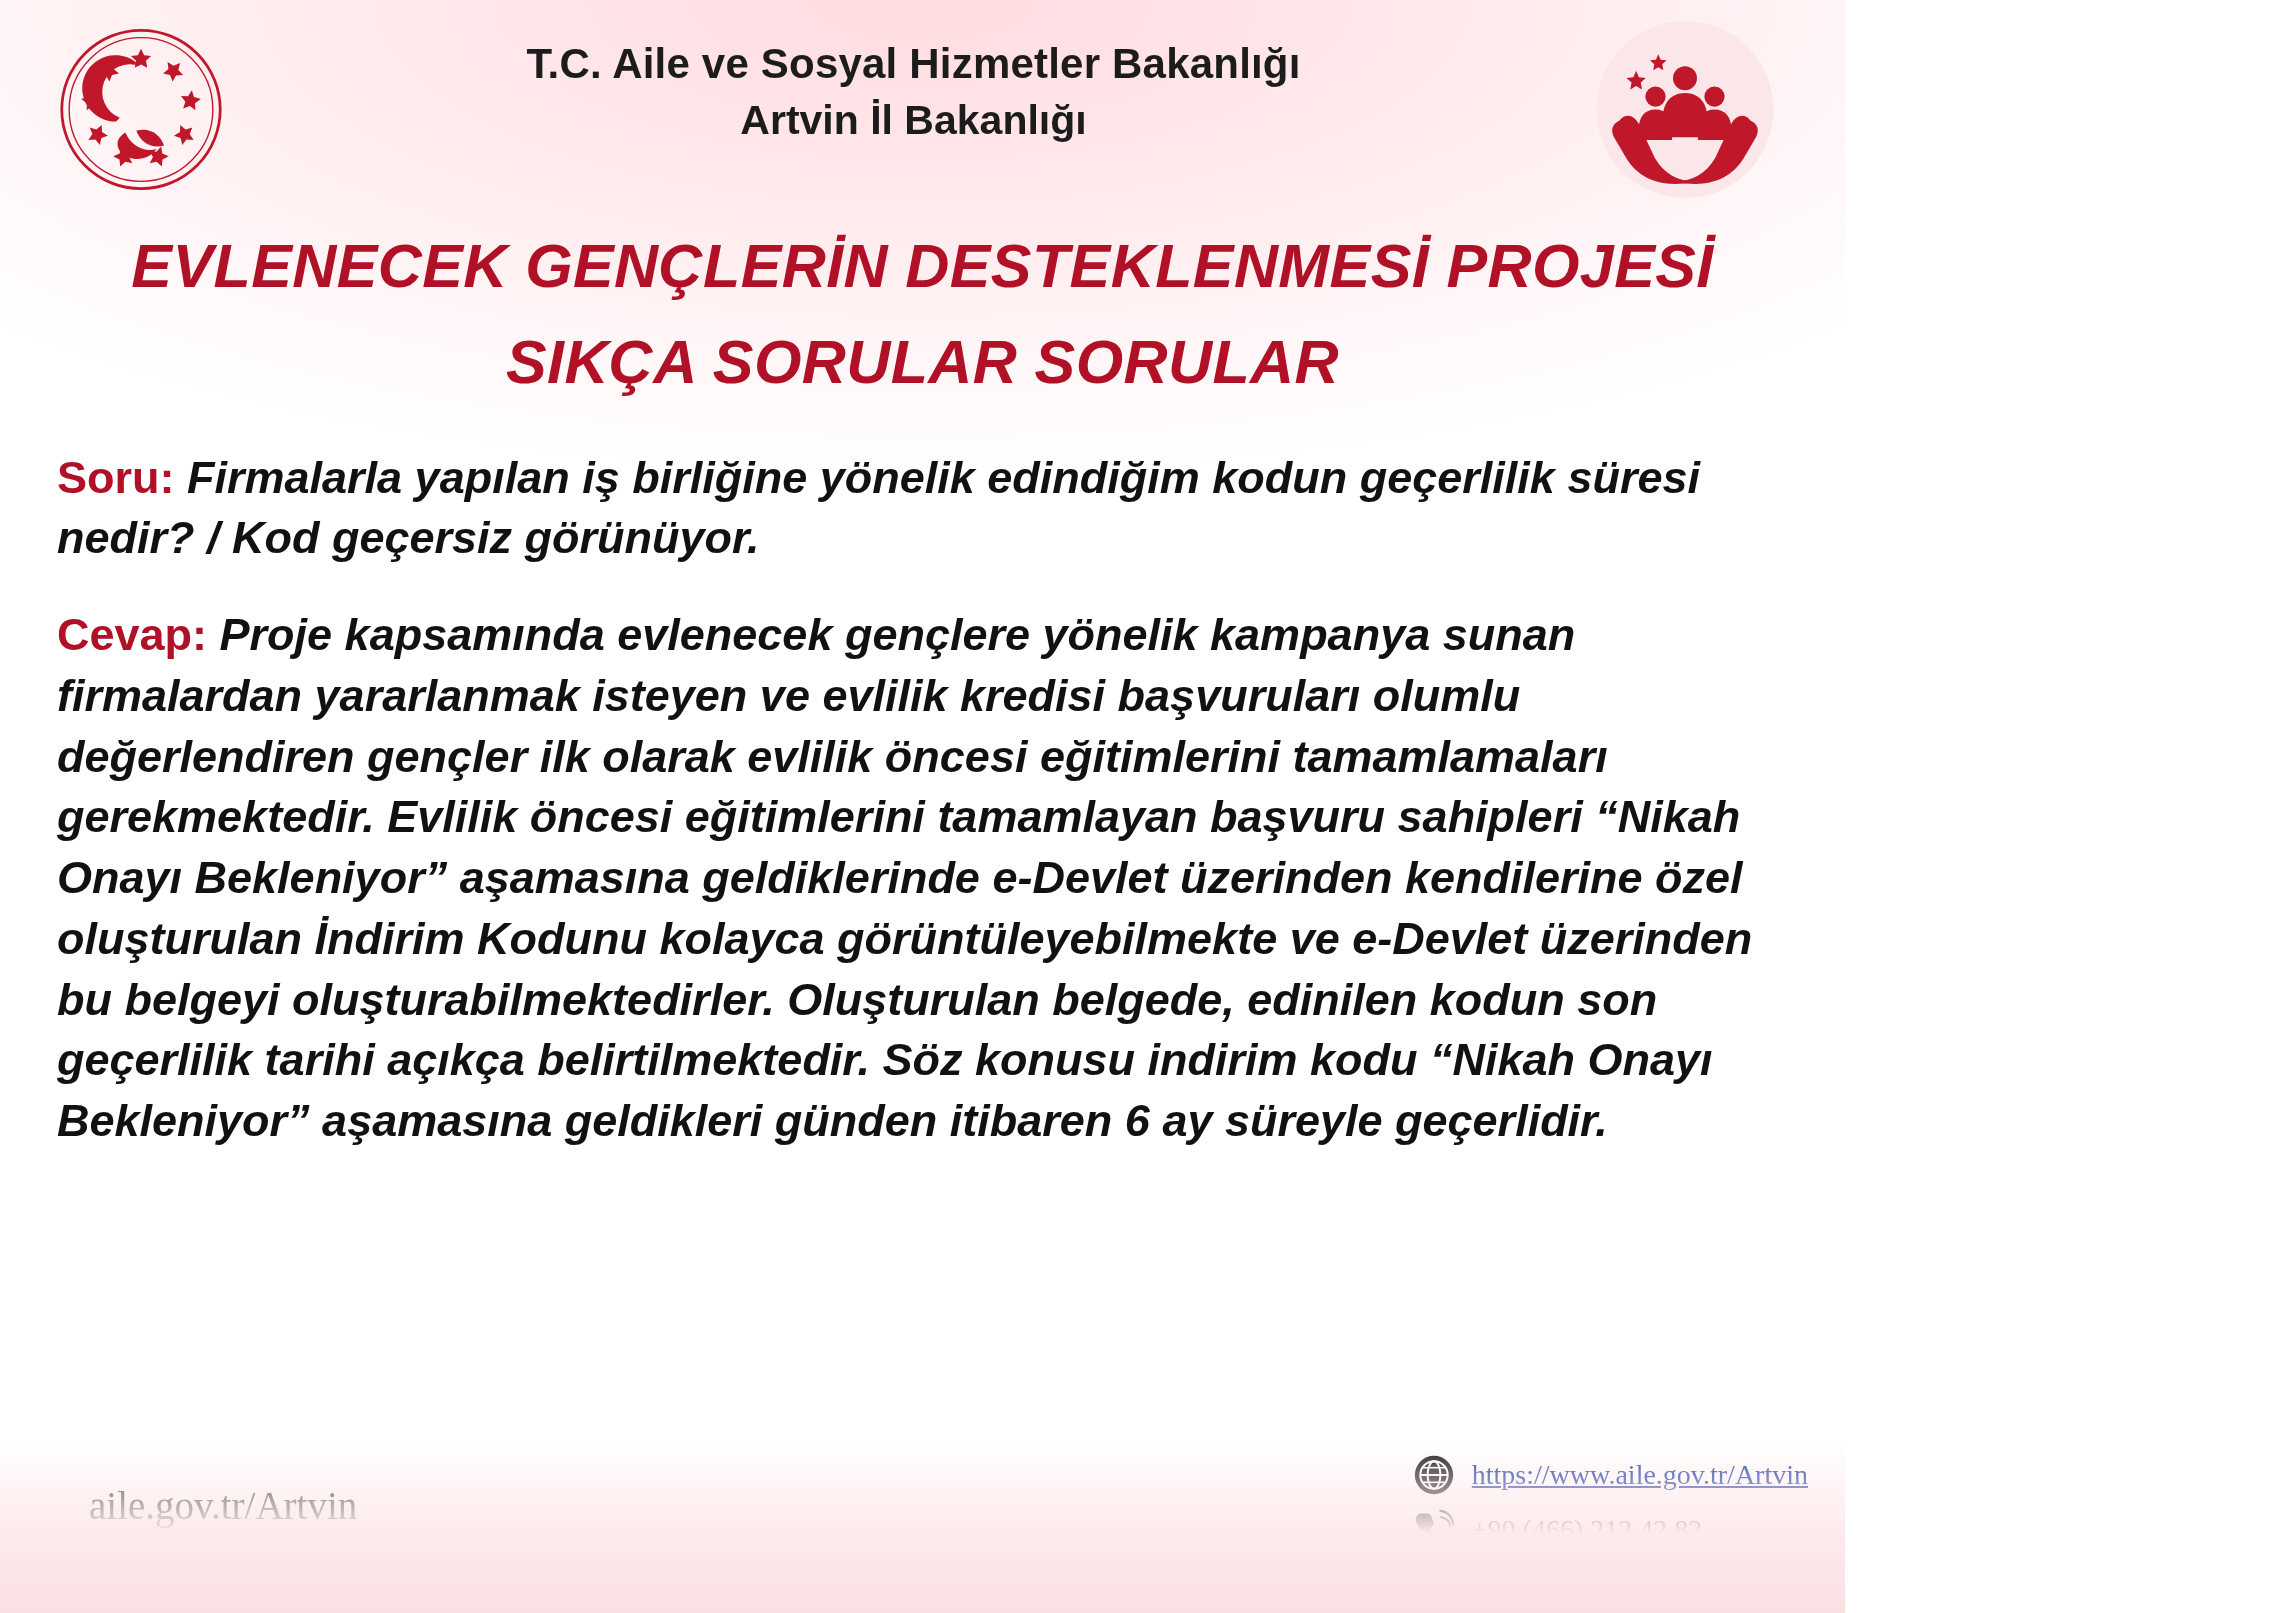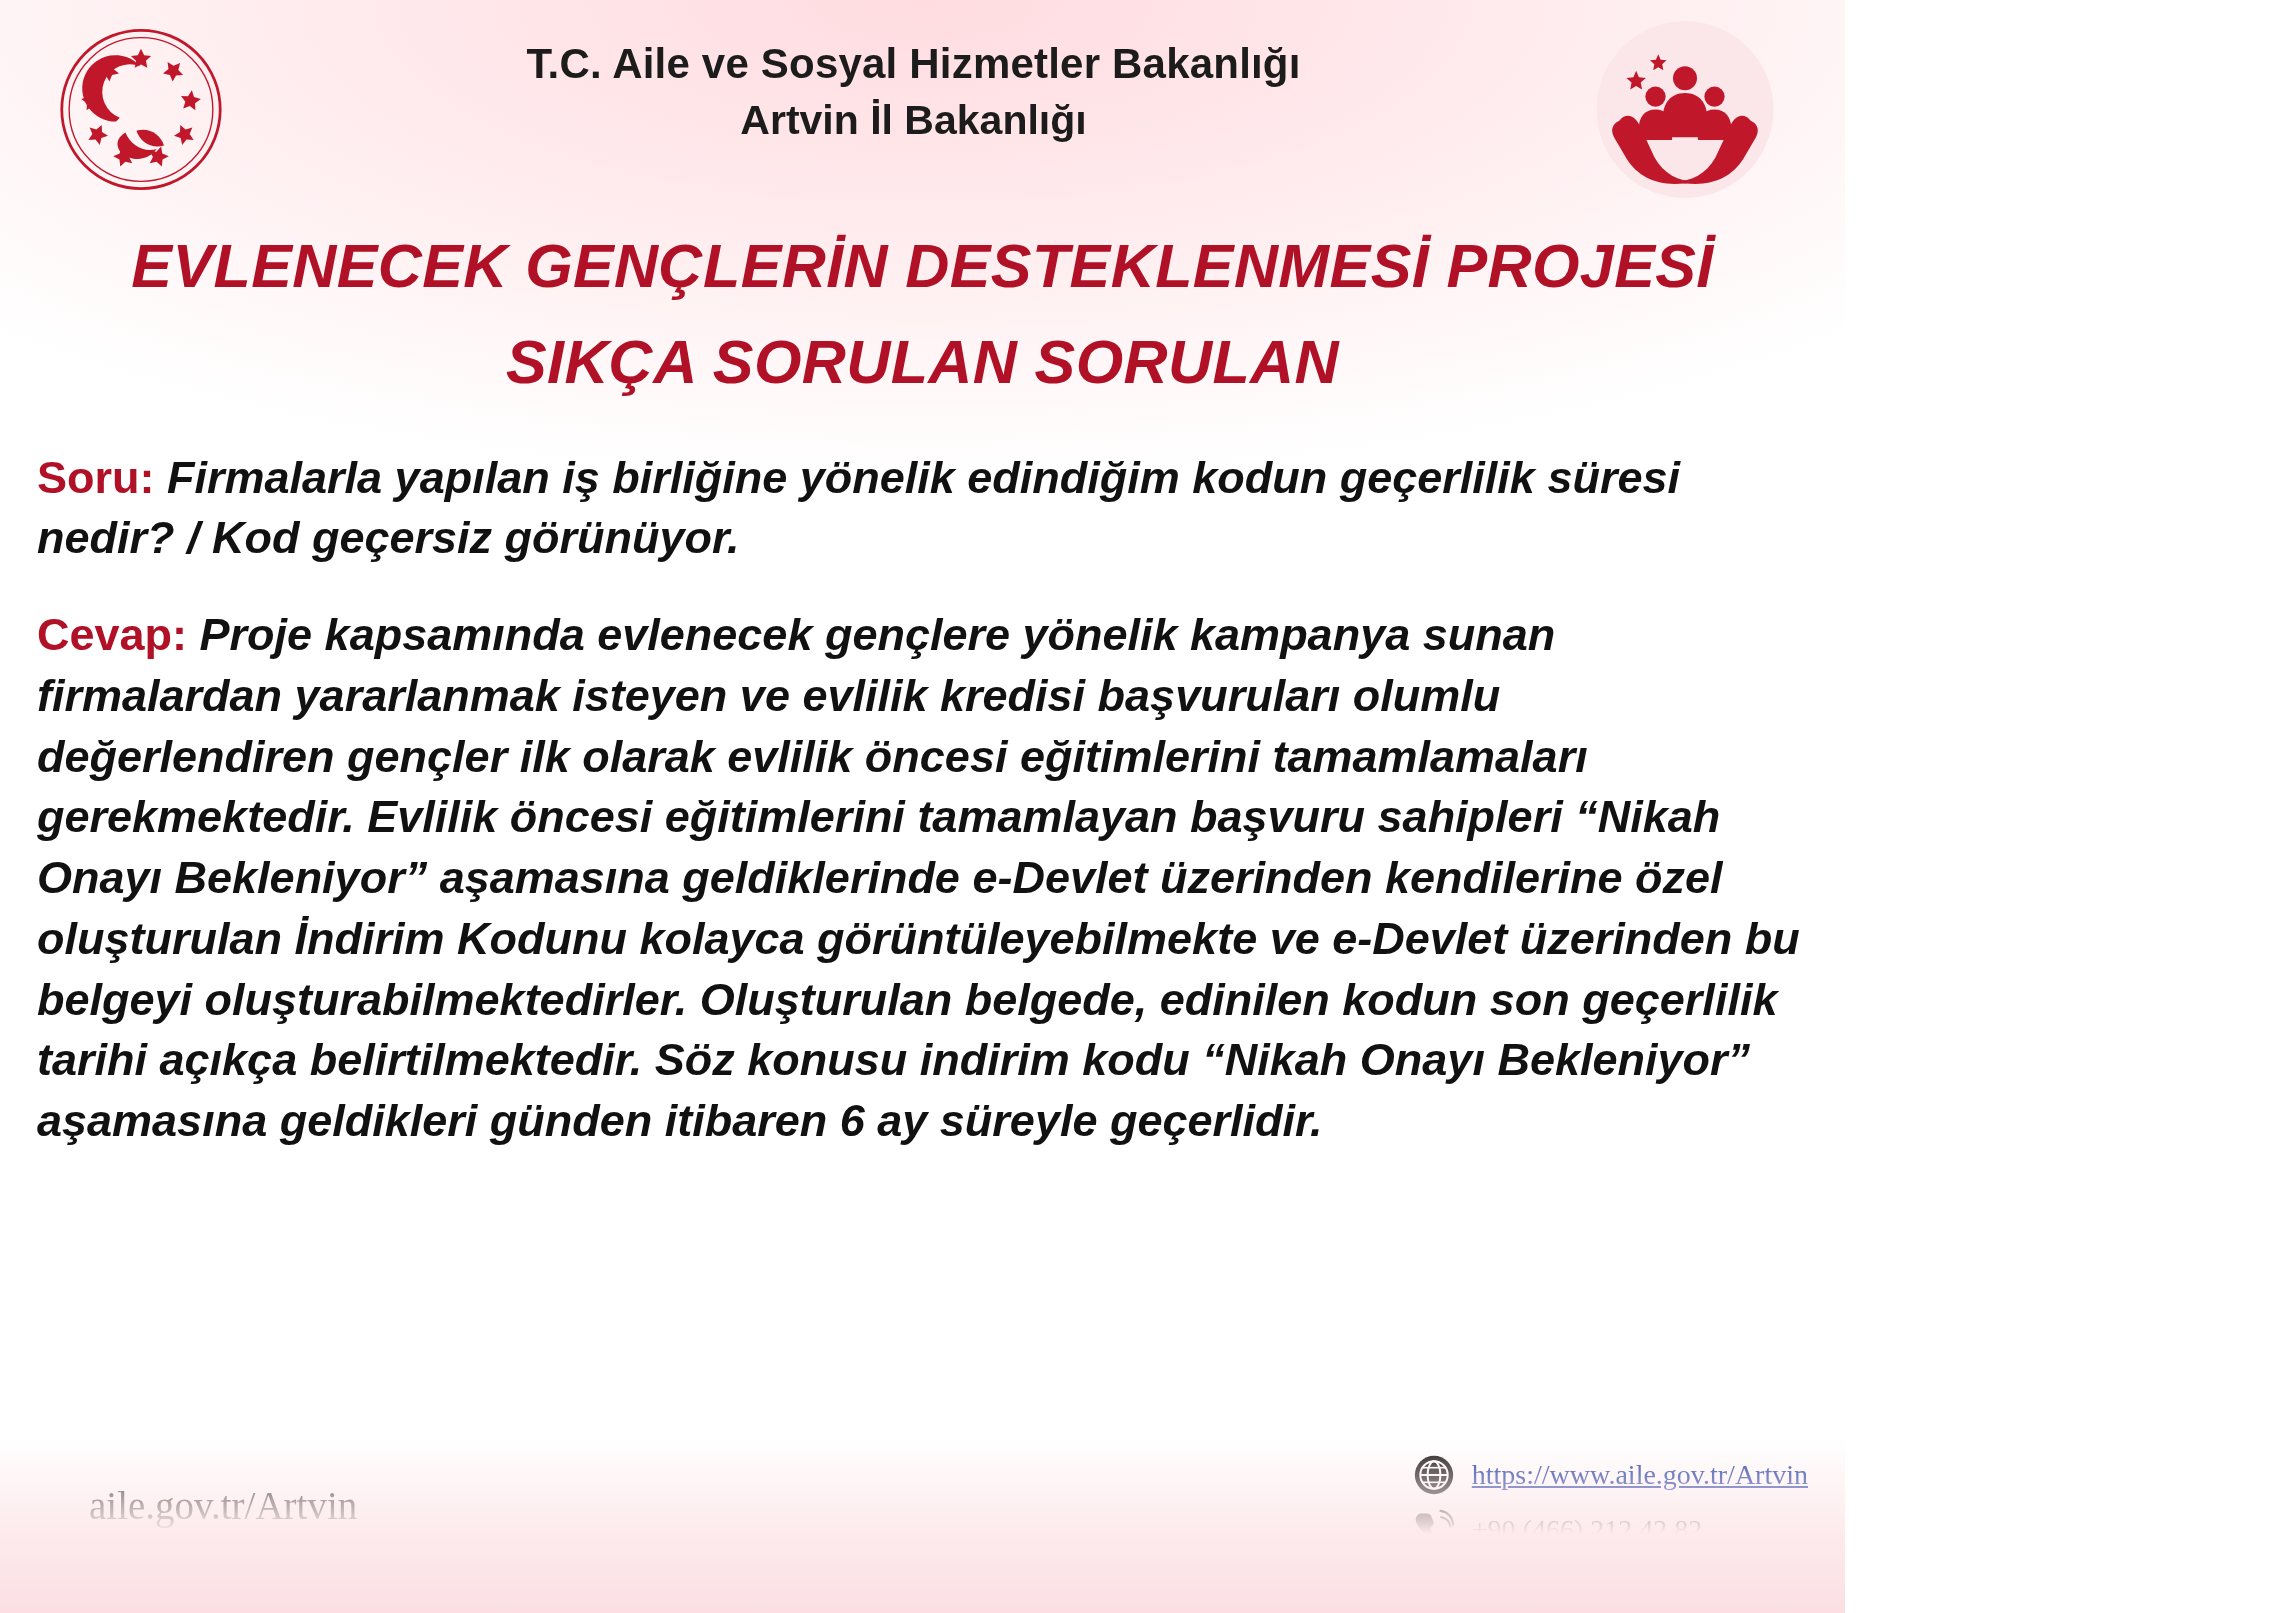--- a/index.html
+++ b/index.html
@@ -93,20 +93,21 @@
     margin: 44px 37px 0 37px;
     color: #111111;
   }
   .qa-block { margin-bottom: 37px; }
   .qa-text {
     font-size: 45px;
     font-weight: bold;
     font-style: italic;
     line-height: 1.33;
     text-align: left;
+    margin-left: 20px;
   }
   .qa-label {
     color: #b01126;
     font-weight: bold;
     font-style: normal;
   }
   .answer-block .qa-text { line-height: 1.35; }
 
   
   .footer {
@@ -204,21 +205,21 @@
           <path d="M147 100 c12 0 18 9 18 19 l0 14 l-36 0 l0 -14 c0 -10 6 -19 18 -19 z"></path>
           <path d="M44 112 c8 -10 18 -4 22 6 l16 34 c10 18 26 26 44 26 c-34 8 -60 -2 -74 -24 l-14 -24 c-4 -8 -2 -14 6 -18 z"></path>
           <path d="M186 112 c-8 -10 -18 -4 -22 6 l-16 34 c-10 18 -26 26 -44 26 c34 8 60 -2 74 -24 l14 -24 c4 -8 2 -14 -6 -18 z"></path>
         </g>
       </svg>
     </div>
   </div>
 
   <div class="title-block">
     <div class="title-line">EVLENECEK GENÇLERİN DESTEKLENMESİ PROJESİ</div>
-    <div class="title-line">SIKÇA SORULAN SORULAN</div>
+    <div class="title-line">SIKÇA SORULAR SORULAR</div>
   </div>
 
   <div class="content">
 
     <div class="qa-block question-block">
       <div class="qa-text"><span class="qa-label">Soru:</span><span> Firmalarla yapılan iş birliğine yönelik edindiğim kodun geçerlilik süresi nedir? / Kod geçersiz görünüyor.</span></div>
     </div>
 
     <div class="qa-block answer-block">
       <div class="qa-text"><span class="qa-label">Cevap:</span><span> Proje kapsamında evlenecek gençlere yönelik kampanya sunan firmalardan yararlanmak isteyen ve evlilik kredisi başvuruları olumlu değerlendiren gençler ilk olarak evlilik öncesi eğitimlerini tamamlamaları gerekmektedir. Evlilik öncesi eğitimlerini tamamlayan başvuru sahipleri “Nikah Onayı Bekleniyor” aşamasına geldiklerinde e-Devlet üzerinden kendilerine özel oluşturulan İndirim Kodunu kolayca görüntüleyebilmekte ve e-Devlet üzerinden bu belgeyi oluşturabilmektedirler. Oluşturulan belgede, edinilen kodun son geçerlilik tarihi açıkça belirtilmektedir. Söz konusu indirim kodu “Nikah Onayı Bekleniyor” aşamasına geldikleri günden itibaren 6 ay süreyle geçerlidir.</span></div>

